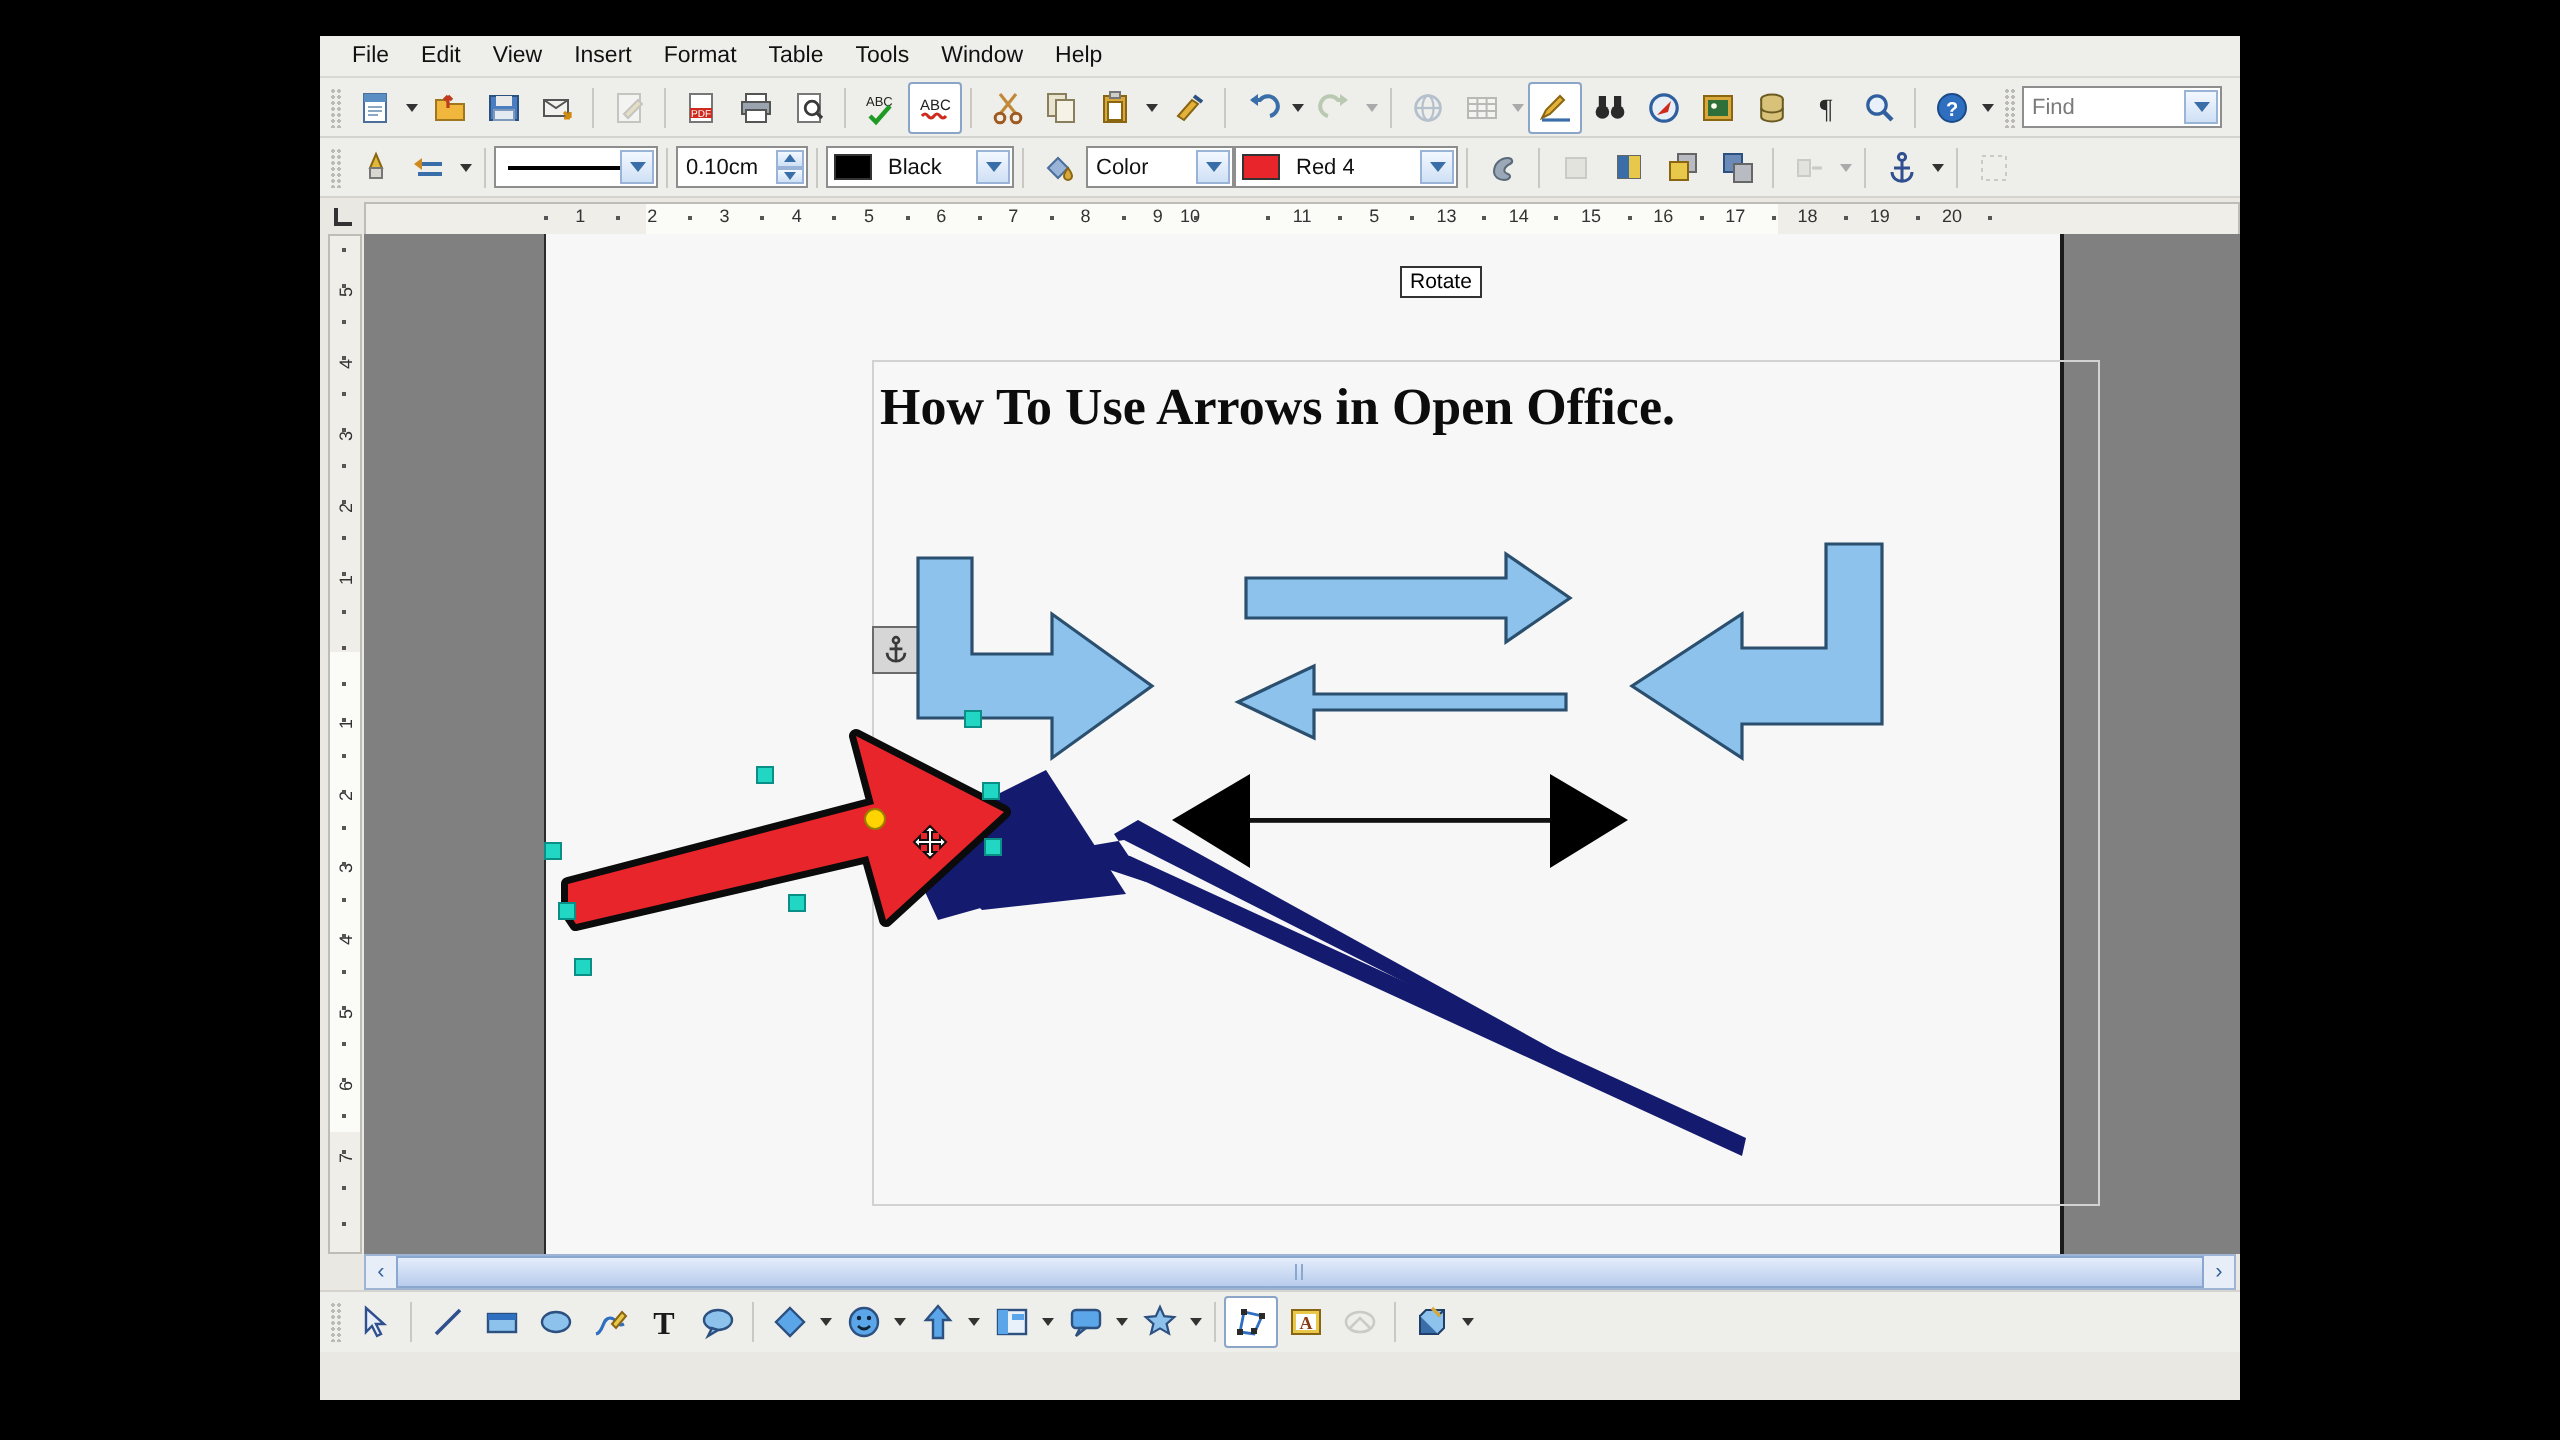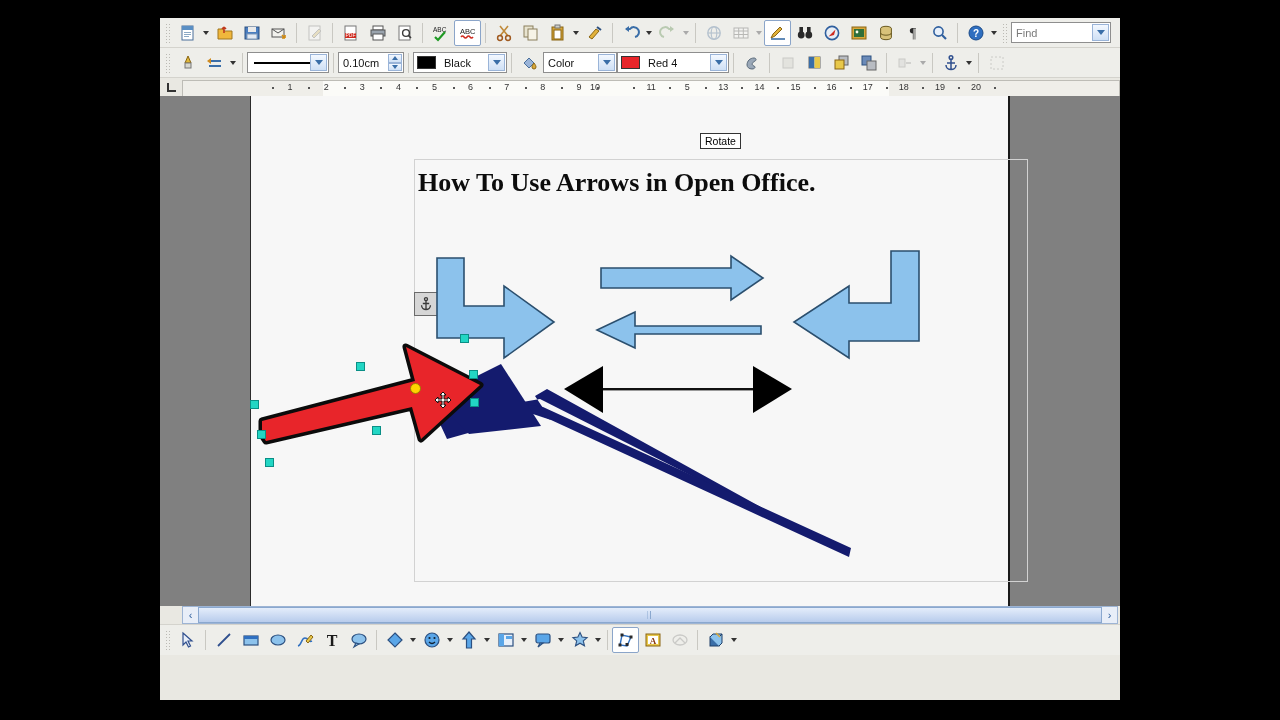--- a/index.html
+++ b/index.html
@@ -65,21 +65,21 @@
   .rulerrow{height:18px;display:flex;background:#e9e8e2;align-items:stretch;}
   .corner{width:22px;height:18px;display:flex;align-items:center;justify-content:center;}
   .corner:after{content:"";width:7px;height:7px;border-left:2px solid #333;border-bottom:2px solid #333;}
   .hruler{position:relative;flex:1;height:15px;margin-top:2px;background:#efeee9;border:1px solid #bdbcb6;overflow:hidden;}
   .hruler .active{position:absolute;top:0;bottom:0;background:#fbfbf8;}
   .hruler .num{position:absolute;top:1px;font-size:9px;color:#333;transform:translateX(-50%);}
   .hruler .dot{position:absolute;top:6px;width:2px;height:2px;background:#555;}
   .tooltip{position:absolute;background:#fff;border:1px solid #333;font-size:10.5px;color:#000;
            padding:1px 4px;z-index:60;white-space:nowrap;}
 
-  .bodyrow{display:flex;height:510px;flex-direction:column;}
+  .bodyrow{display:flex;height:510px;}
   .vruler{width:22px;background:#e9e8e2;position:relative;}
   .vrl{position:absolute;left:4px;top:0;bottom:0;width:15px;background:#efeee9;border:1px solid #bdbcb6;}
   .vrl .active{position:absolute;left:0;right:0;background:#fbfbf8;}
   .vrl .num{position:absolute;left:50%;font-size:9px;color:#333;
             transform:translate(-50%,-50%) rotate(-90deg);}
   .vrl .dot{position:absolute;left:6px;width:2px;height:2px;background:#555;}
 
   
   .canvas{flex:1;position:relative;background:#808080;overflow:hidden;}
   .page{position:absolute;left:90px;top:0;width:757px;bottom:0;background:#f7f7f7;
@@ -106,20 +106,31 @@
                 background:repeating-linear-gradient(90deg,#8aa8cf 0 1px,transparent 1px 3px);}
   .drawbar{height:30px;background:#eeeeea;display:flex;align-items:center;border-top:1px solid #d4d3cd;padding-left:2px;}
 </style>
 </head>
 <body>
 
 <div id="root">
  <div class="win">
 
 
+  <div class="menubar">
+    <div class="menu-item">File</div>
+    <div class="menu-item">Edit</div>
+    <div class="menu-item">View</div>
+    <div class="menu-item">Insert</div>
+    <div class="menu-item">Format</div>
+    <div class="menu-item">Table</div>
+    <div class="menu-item">Tools</div>
+    <div class="menu-item">Window</div>
+    <div class="menu-item">Help</div>
+  </div>
 
   <div class="toolbar">
     <div class="grip"></div>
 
     <div class="tbtn">
       <svg width="18" height="18" viewBox="0 0 18 18">
             <rect x="3" y="2" width="11" height="14" fill="#fff" stroke="#4a6f9a"></rect>
             <rect x="3" y="2" width="11" height="4" fill="#5a8fc4"></rect>
             <rect x="5" y="8" width="7" height="1" fill="#8aa8c4"></rect>
             <rect x="5" y="10" width="7" height="1" fill="#8aa8c4"></rect>

